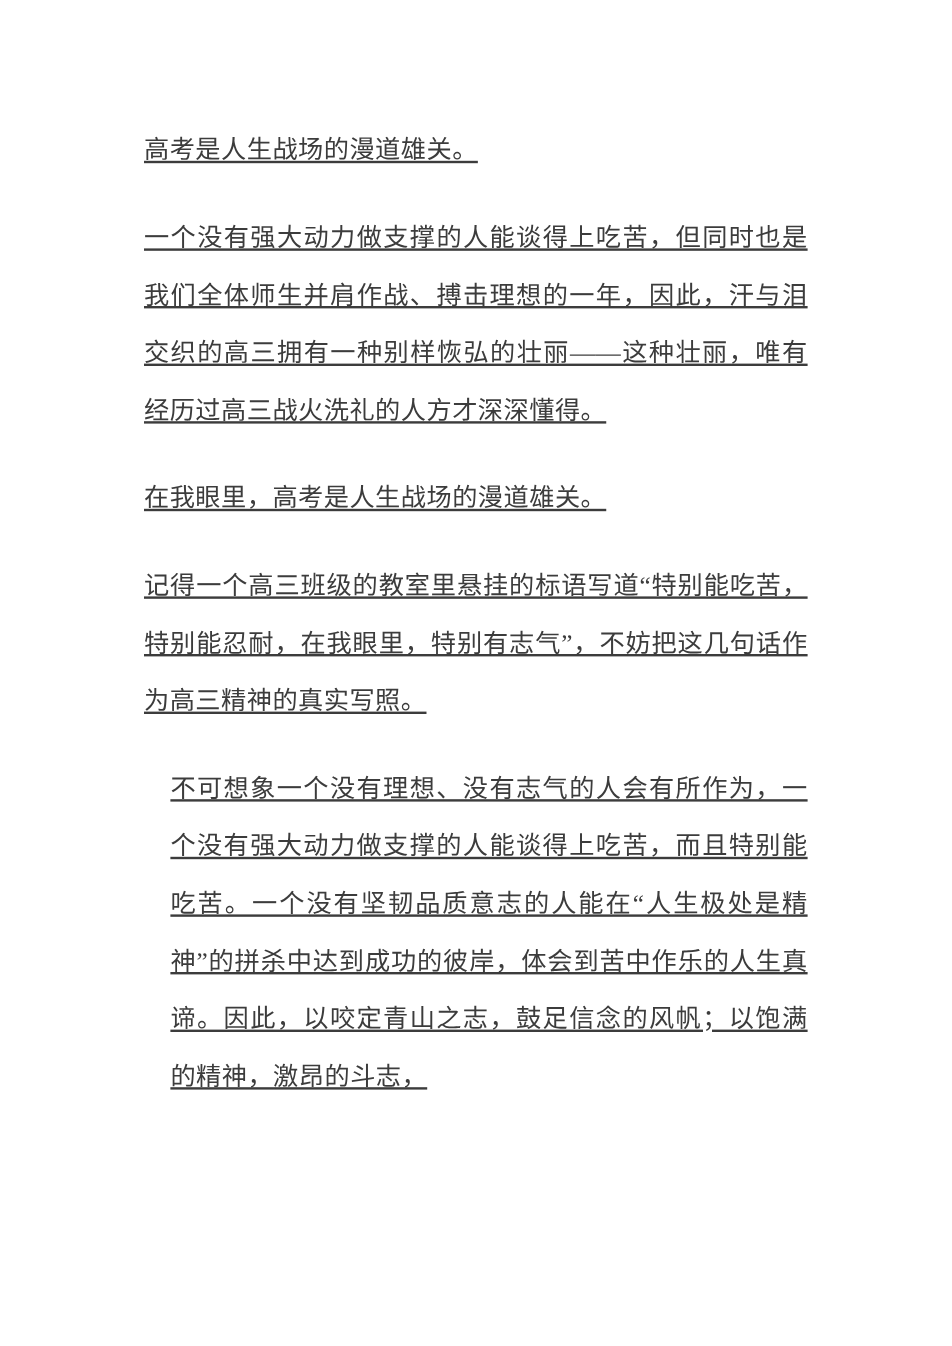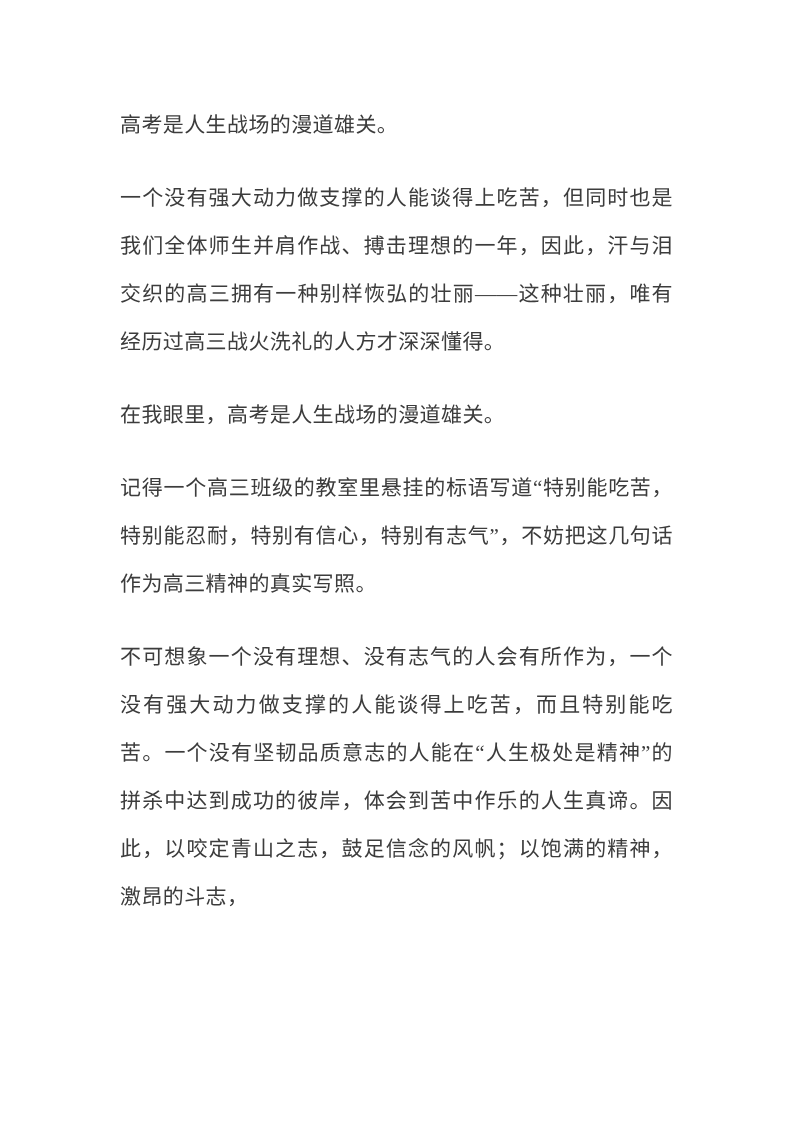--- a/index.html
+++ b/index.html
@@ -22,27 +22,29 @@
   }
   .page p {
     margin: 0 0 25px 0;
     font-size: 21px;
     line-height: 48px;
     letter-spacing: 0.4px;
     color: #3c3c3c;
     text-align: justify;
     text-justify: inter-character;
     font-weight: 300;
+    text-decoration: underline;
   }
   .page p:last-child {
     margin-bottom: 0;
+    margin-left: 22px;
   }
 </style>
 </head>
 <body>
 
 <div class="page" lang="zh-CN">
   <p>高考是人生战场的漫道雄关。</p>
   <p>一个没有强大动力做支撑的人能谈得上吃苦，但同时也是我们全体师生并肩作战、搏击理想的一年，因此，汗与泪交织的高三拥有一种别样恢弘的壮丽——这种壮丽，唯有经历过高三战火洗礼的人方才深深懂得。</p>
   <p>在我眼里，高考是人生战场的漫道雄关。</p>
-  <p>记得一个高三班级的教室里悬挂的标语写道“特别能吃苦，特别能忍耐，特别有信心，特别有志气”，不妨把这几句话作为高三精神的真实写照。</p>
+  <p>记得一个高三班级的教室里悬挂的标语写道“特别能吃苦，特别能忍耐，在我眼里，特别有志气”，不妨把这几句话作为高三精神的真实写照。</p>
   <p>不可想象一个没有理想、没有志气的人会有所作为，一个没有强大动力做支撑的人能谈得上吃苦，而且特别能吃苦。一个没有坚韧品质意志的人能在“人生极处是精神”的拼杀中达到成功的彼岸，体会到苦中作乐的人生真谛。因此，以咬定青山之志，鼓足信念的风帆；以饱满的精神，激昂的斗志，</p>
 </div>
 
 </body></html>

